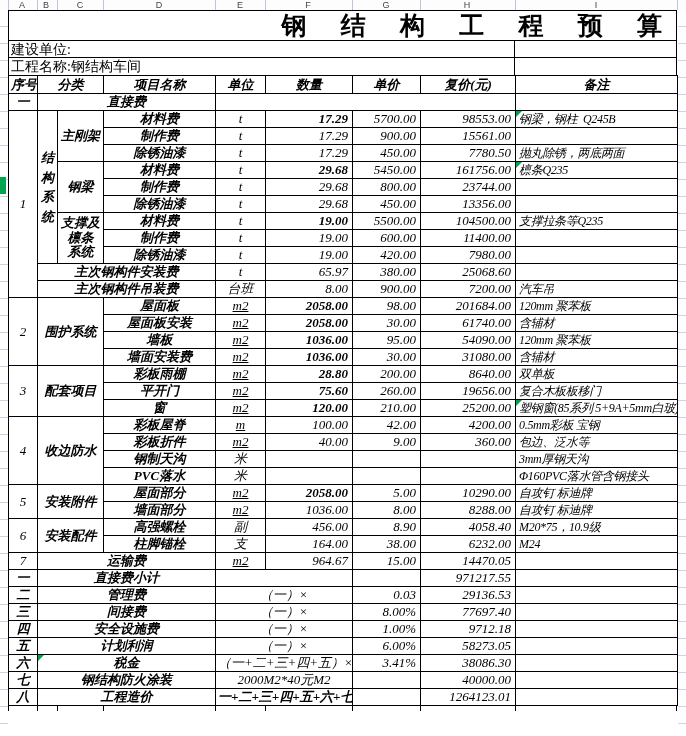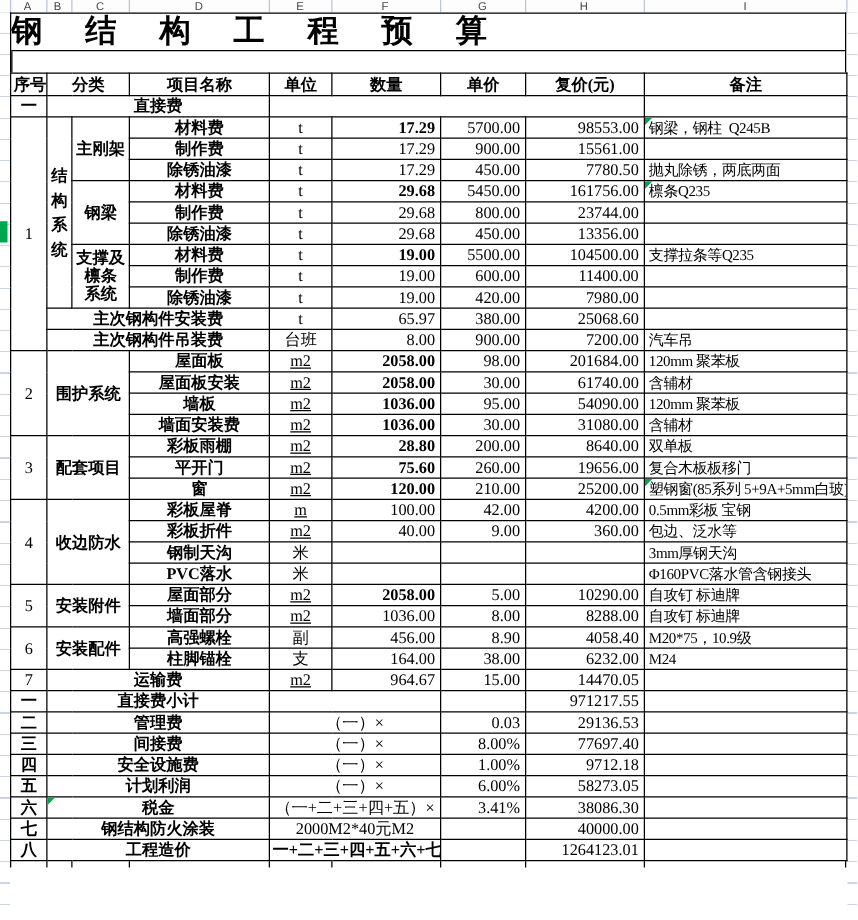--- a/index.html
+++ b/index.html
@@ -18,28 +18,28 @@
     position: absolute; top: 10px; width: 8px; height: 726px; background: #fff;
     background-image: repeating-linear-gradient(to bottom, transparent 0px, transparent 16px, #c9d4e8 16px, #c9d4e8 17px);
   }
   .gutter.left { left: 0; }
   .gutter.right { left: 678px; width: 8px; }
   .green-block { position: absolute; left: 0; top: 167px; width: 6px; height: 17px; background: #00a550; }
   
   .sheet { position: absolute; left: 8px; top: 10px; width: 669px; background: #fff; }
   .title-cell {
     width: 669px; height: 30px; border: 1px solid #000; border-bottom: none;
-    text-align: left; font-weight: bold; font-size: 25px; letter-spacing: 14px;
+    text-align: right; font-weight: bold; font-size: 25px; letter-spacing: 14px;
     line-height: 30px; white-space: nowrap; overflow: hidden;
   }
   .info { width: 669px; border-left: 1px solid #000; border-right: 1px solid #000; }
   .info-row { display: flex; border-top: 1px solid #000; }
   .info-row .il { position: relative; width: 507px; font-size: 14px; white-space: pre; padding-left: 2px; overflow: hidden; }
   .info-row .ir { width: 162px; border-left: 1px solid #000; text-align: center; font-weight: bold; font-size: 15px; }
-  table { border-collapse: collapse; table-layout: fixed; width: 669px; }
+  table { border-collapse: collapse; table-layout: fixed; width: 669px; font-style: italic; }
   td, th {
     position: relative; border: 1px solid #000; font-size: 13px; font-weight: normal;
     height: 17px; line-height: 1.05; padding: 0 2px; text-align: center;
     overflow: hidden; white-space: pre;
   }
   thead td { height: 18px; font-weight: bold; }
   td.b { font-weight: bold; }
   td.r { text-align: right; padding-right: 4px; }
   td.rem { text-align: left; padding-left: 3px; font-size: 12px; letter-spacing: -0.3px; }
   td.u { text-decoration: underline; }
@@ -82,21 +82,26 @@
   </div>
   <div class="gutter right"></div>
 
   <div class="sheet">
 
     <div class="title-cell">
       <span>钢 结 构 工 程 预 算</span>
     </div>
 
     <div class="info">
+      <div class="info-row" style="height:17px">
+        <div class="il">建设单位:</div>
+        <div class="ir"></div>
+      </div>
       <div class="info-row" style="height:18px">
+        <div class="il">工程名称:钢结构车间</div>
         <div class="ir"></div>
       </div>
     </div>
 
     <table>
       <colgroup>
         <col style="width:29px">
           <col style="width:20px">
           <col style="width:46px">
         <col style="width:112px">

